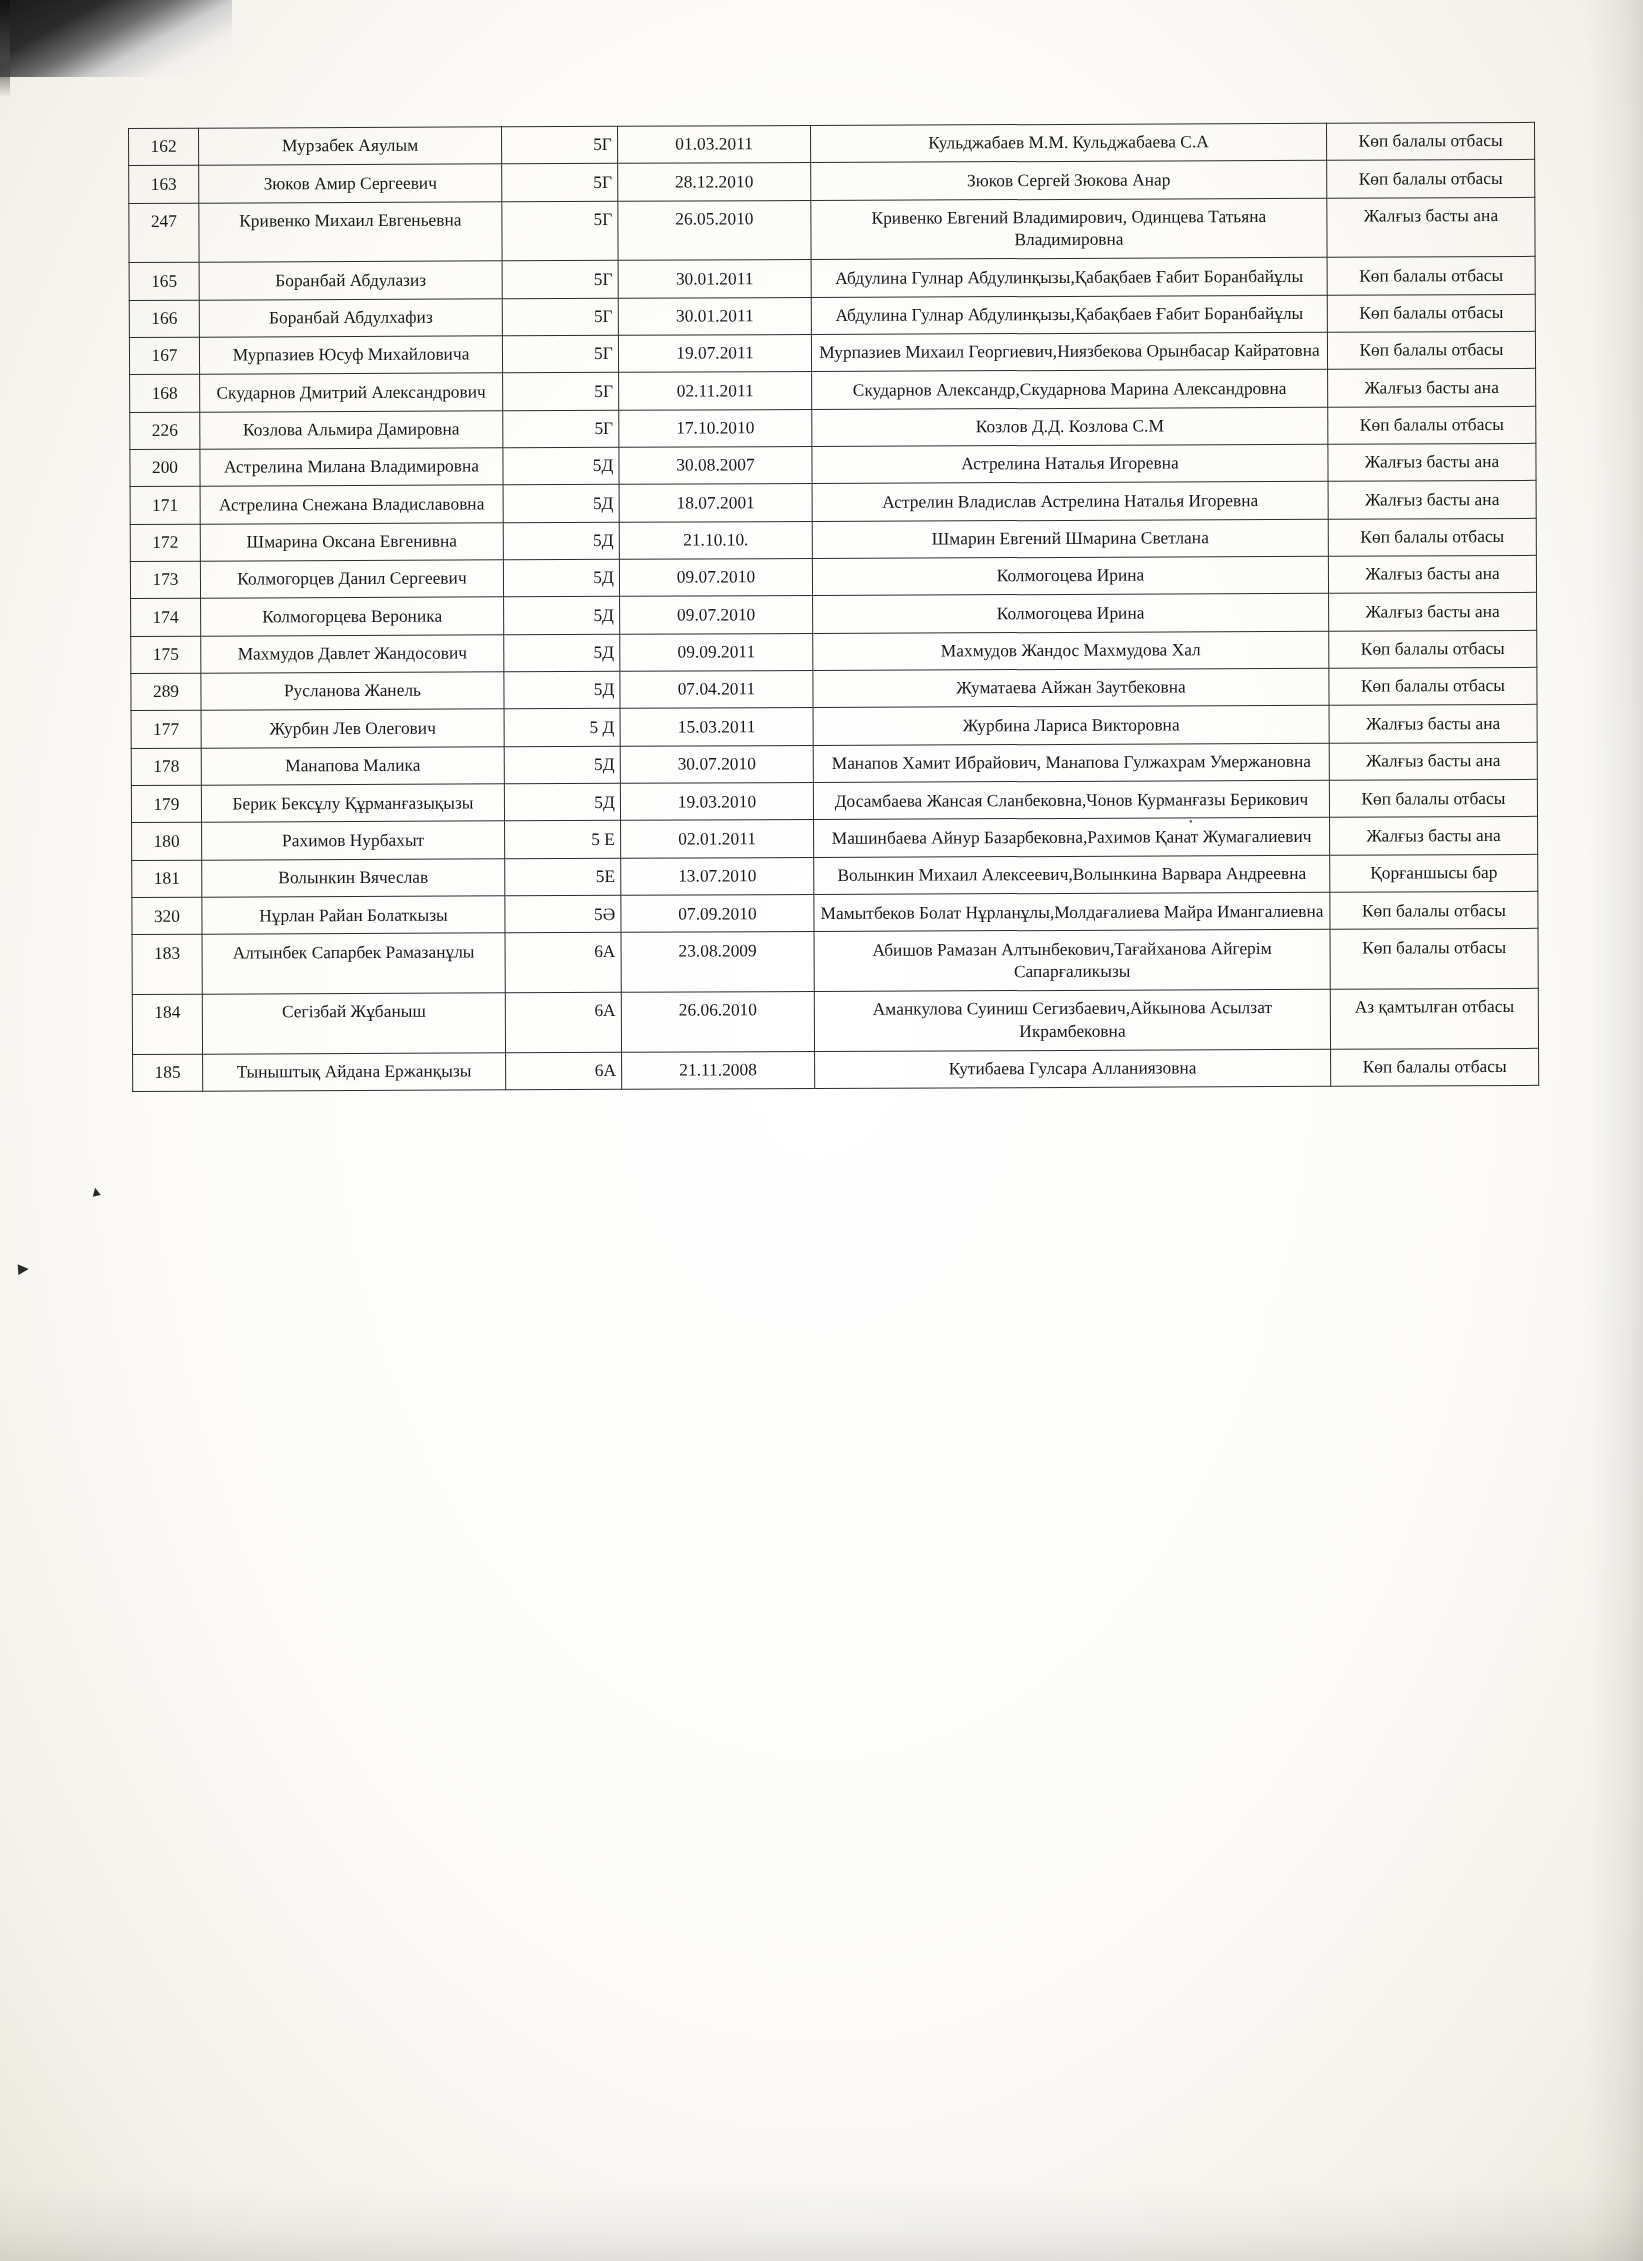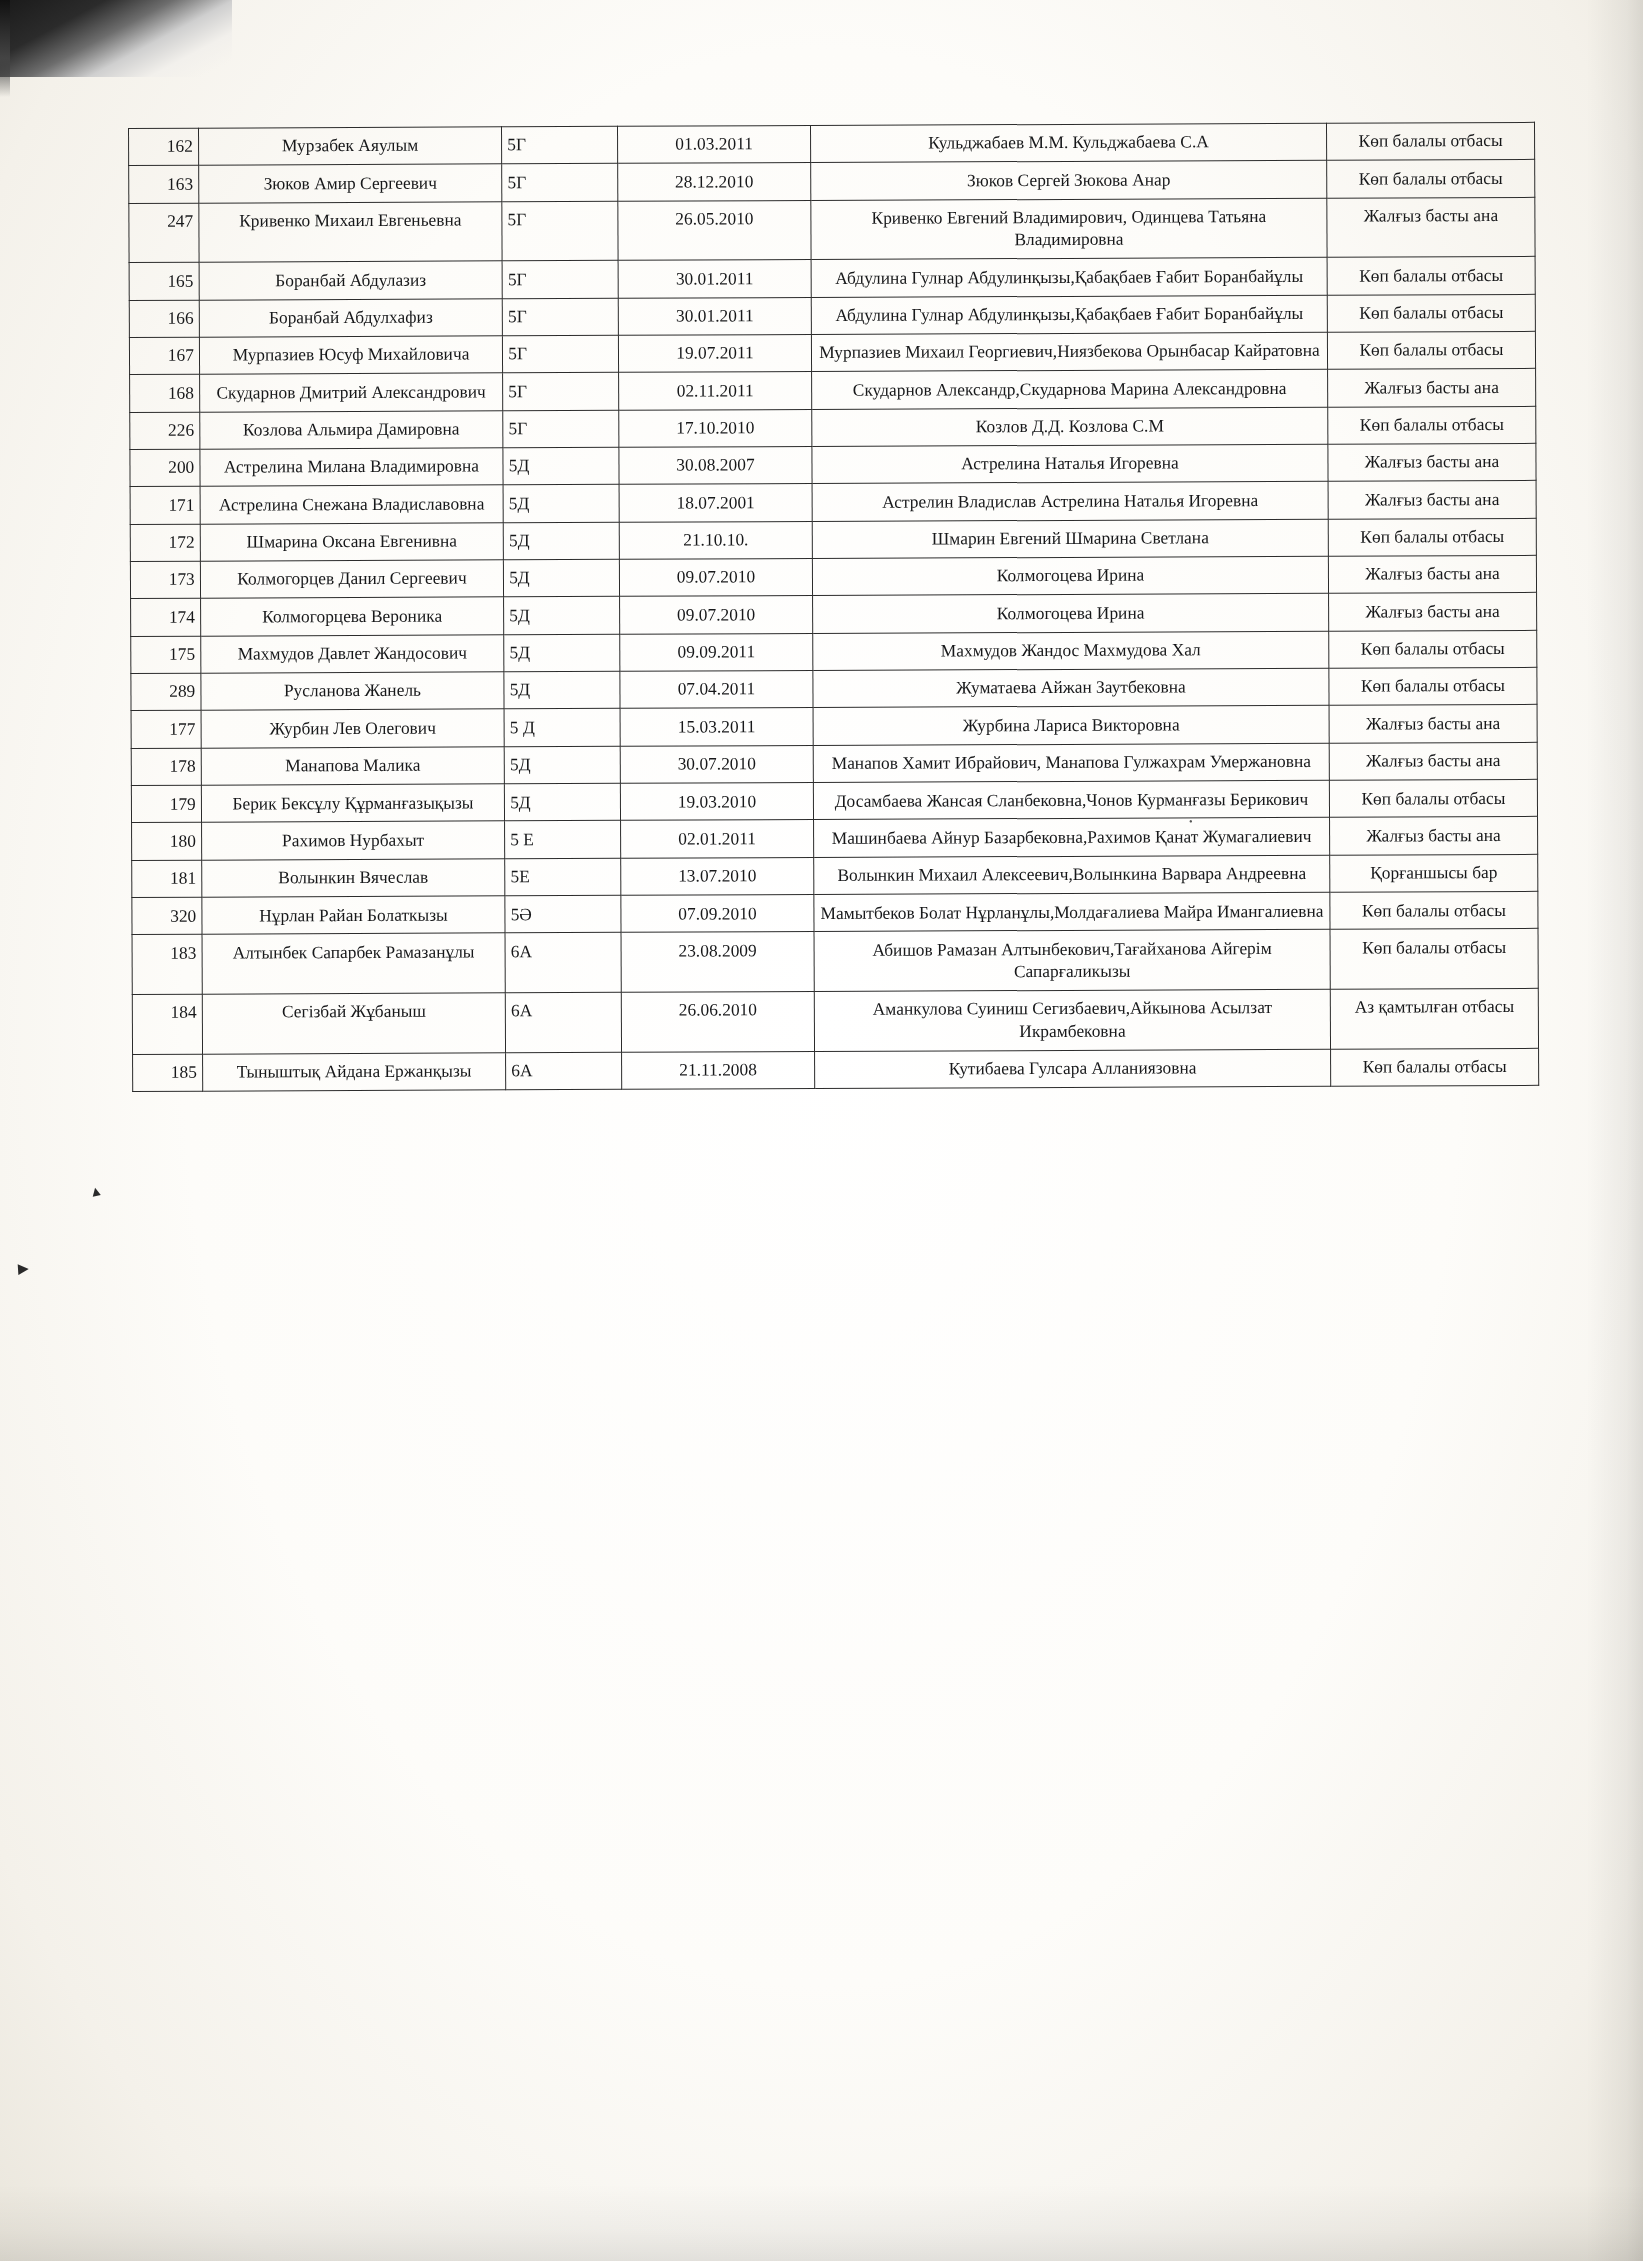--- a/index.html
+++ b/index.html
@@ -92,23 +92,23 @@
     vertical-align: top;
     background: transparent;
   }
   col.c-num    { width: 70px; }
   col.c-name   { width: 303px; }
   col.c-class  { width: 116px; }
   col.c-dob    { width: 193px; }
   col.c-parent { width: 516px; }
   col.c-status { width: 208px; }
 
-  td.num    { text-align: right; font-size: 17.4px; padding-top: 7.7px; }
+  td.num    { text-align: center; font-size: 17.4px; padding-top: 7.7px; }
   td.name   { text-align: center; }
-  td.class  { text-align: left; }
+  td.class  { text-align: right; }
   td.dob    { text-align: center; }
   td.parent { text-align: center; }
   td.status { text-align: center; }
 </style>
 </head>
 <body>
 
 <div class="page">
   <div class="scan-corner"></div>
   <div class="scan-edge-left"></div>

